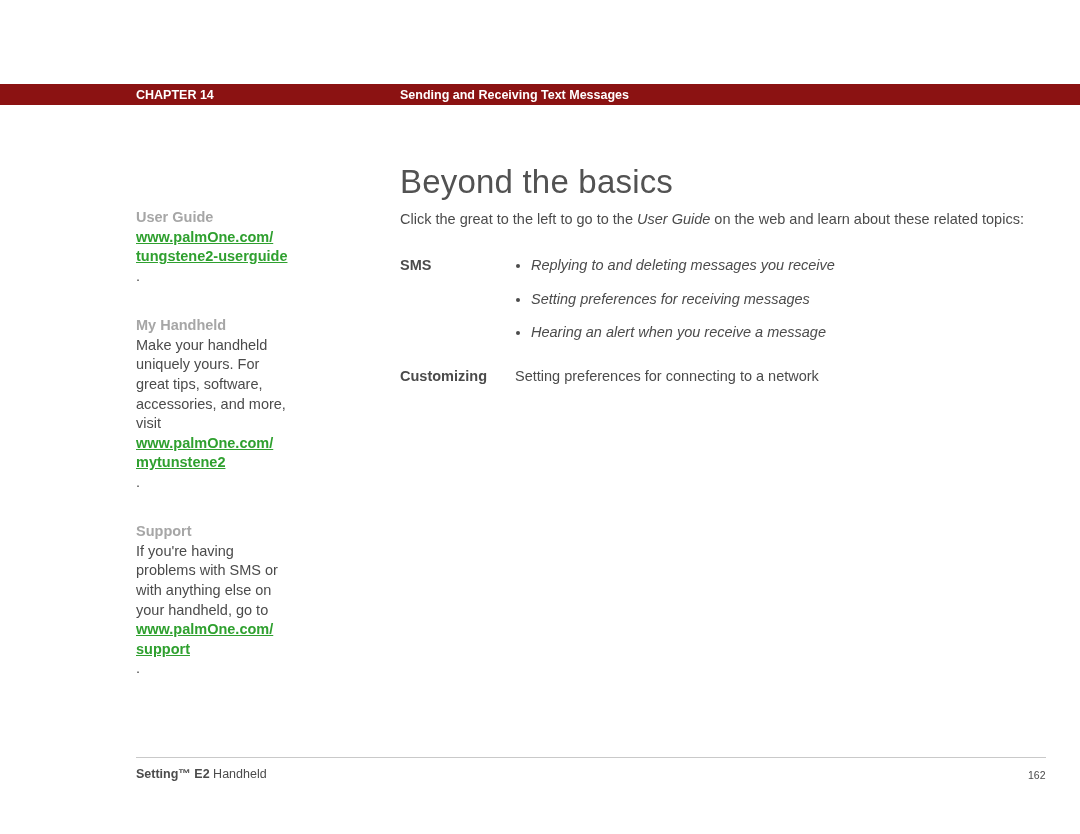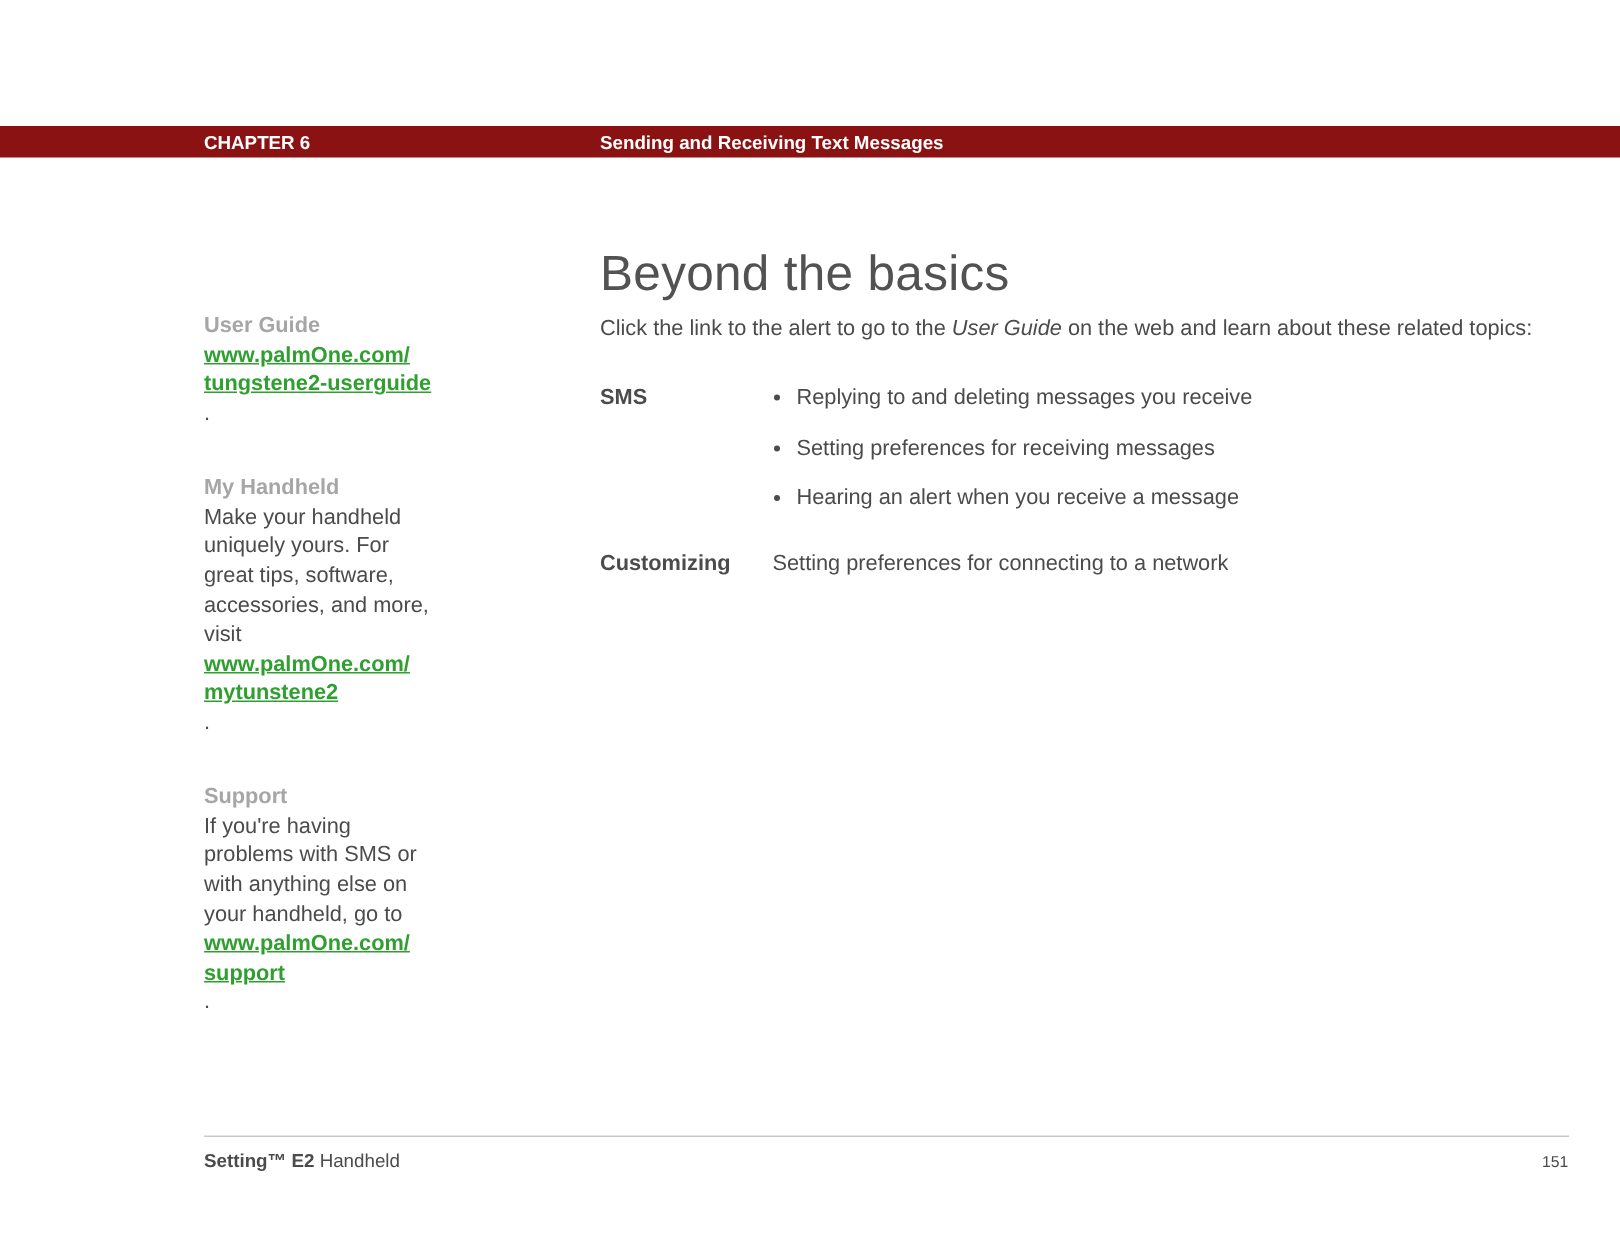--- a/index.html
+++ b/index.html
@@ -69,20 +69,21 @@
     font-weight: bold;
     color: #4b4b4b;
     flex-shrink: 0;
   }
   .topic-content {
     flex: 1;
   }
   .topic-content ul {
     margin: 0 0 5px 0;
     padding-left: 16px;
+    font-style: italic;
   }
   .topic-content ul li {
     margin-bottom: 14px;
   }
   .sidebar {
     position: absolute;
     left: 136px;
     top: 208px;
     width: 158px;
   }
@@ -125,28 +126,28 @@
     left: 1028px;
     top: 768px;
     font-size: 10.5px;
     color: #4b4b4b;
   }
 </style>
 </head>
 <body>
 
 <div class="header-bar">
-  <span class="header-chapter">CHAPTER 6</span>
+  <span class="header-chapter">CHAPTER 14</span>
   <span class="header-section">Sending and Receiving Text Messages</span>
 </div>
 
 <div class="main-title">Beyond the basics</div>
 
 <div class="intro">
-  <span>Click the link to the alert to go to the </span><em>User Guide</em><span> on the web and learn about these related topics:</span>
+  <span>Click the great to the left to go to the </span><em>User Guide</em><span> on the web and learn about these related topics:</span>
 </div>
 
 <div class="topics">
   <div class="topic-row">
     <div class="topic-label">SMS</div>
     <div class="topic-content">
       <ul>
         <li>Replying to and deleting messages you receive</li>
         <li>Setting preferences for receiving messages</li>
         <li>Hearing an alert when you receive a message</li>
@@ -186,13 +187,13 @@
       <span class="sb-link-line2"><span>support</span></span>
     </a><span class="sb-period">.</span>
   </div>
 
 </div>
 
 <div class="footer-line"></div>
 <div class="footer-text">
   <b>Setting™ E2</b><span> Handheld</span>
 </div>
-<div class="footer-page">151</div>
+<div class="footer-page">162</div>
 
 </body></html>

